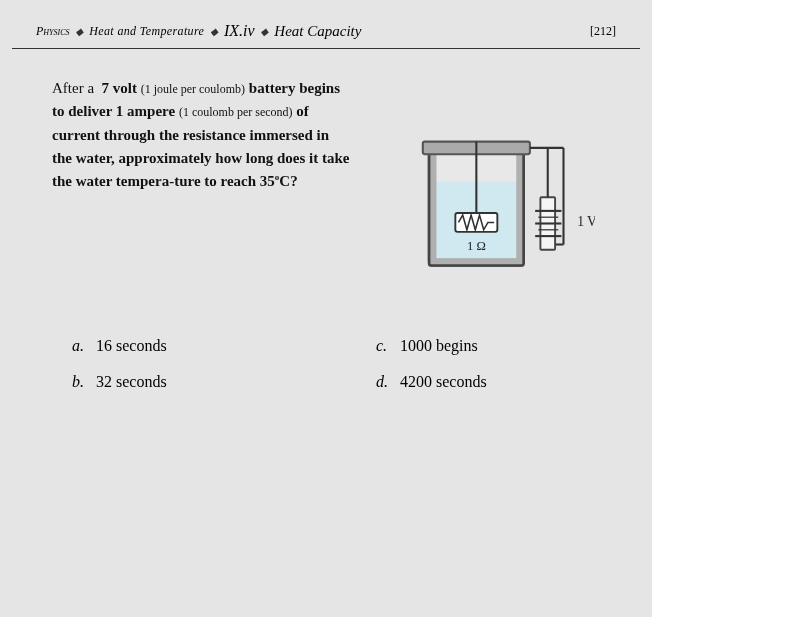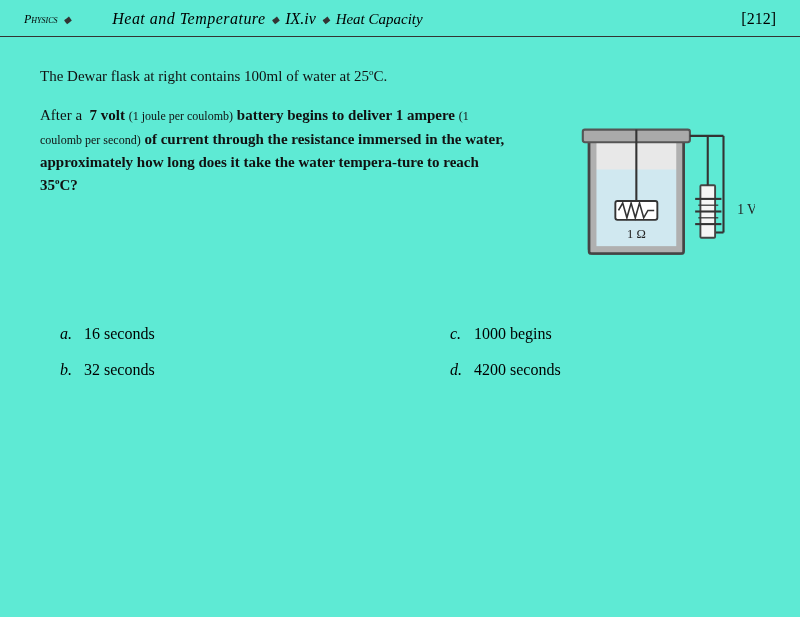--- a/index.html
+++ b/index.html
@@ -7,25 +7,25 @@
     body {
       background: #fff;
       font-family: 'Times New Roman', Times, serif;
       width: 800px;
       height: 617px;
       overflow: hidden;
       position: relative;
     }
 
     .page {
-      width: 800px;
+      width: 652px;
       height: 617px;
-      background: #5eead4;
+      background: #e5e5e5;
       position: relative;
-      padding: 0;
+      padding: 12px;
     }
 
     
     .header {
       display: flex;
       align-items: center;
       justify-content: space-between;
       padding: 10px 24px 8px 24px;
       border-bottom: 1px solid #333;
       font-size: 12px;
@@ -43,37 +43,36 @@
       font-style: italic;
       font-size: 12px;
     }
 
     .header-left .bullet {
       font-size: 10px;
       color: #333;
     }
 
     .header-left .section {
+      font-size: 12px;
+      letter-spacing: 0.03em;
+    }
+
+    .header-left .subsection {
+      font-style: italic;
       font-size: 16px;
-      letter-spacing: 0.03em;
-      margin-left: 35px;
-    }
-
-    .header-left .subsection {
-      font-style: italic;
-      font-size: 16px;
     }
 
     .header-left .topic {
       font-style: italic;
       font-size: 15px;
     }
 
     .header-right {
-      font-size: 16px;
+      font-size: 12px;
       font-style: normal;
       text-align: right;
     }
 
     
     .content {
       padding: 28px 40px 20px 40px;
       display: flex;
       gap: 30px;
       align-items: flex-start;
@@ -155,23 +154,20 @@
       <span class="subsection">IX.iv</span>
       <span class="bullet">◆</span>
       <span class="topic">Heat Capacity</span>
     </div>
     <div class="header-right">[212]</div>
   </div>
 
   <div class="content">
 
     <div class="text-block">
-      <p class="intro">
-        The Dewar flask at right contains 100ml of water at 25<sup>o</sup>C.
-      </p>
       <p class="question">
         After a &nbsp;<strong>7 volt</strong> <span style="font-size:12px;">(1 joule per coulomb)</span> <strong>battery begins to deliver 1 ampere</strong> <span style="font-size:12px;">(1 coulomb per second)</span> <strong>of current through the resistance immersed in the water, approximately how long does it take the water tempera-ture to reach 35<sup>o</sup>C?</strong>
       </p>
     </div>
 
     <div class="diagram">
       <svg class="beaker-svg" viewBox="0 0 200 200" xmlns="http://www.w3.org/2000/svg">
 
         <rect x="42" y="60" width="90" height="110" rx="4" ry="4" fill="#e8e8e8" stroke="#555" stroke-width="2.5"></rect>
 

